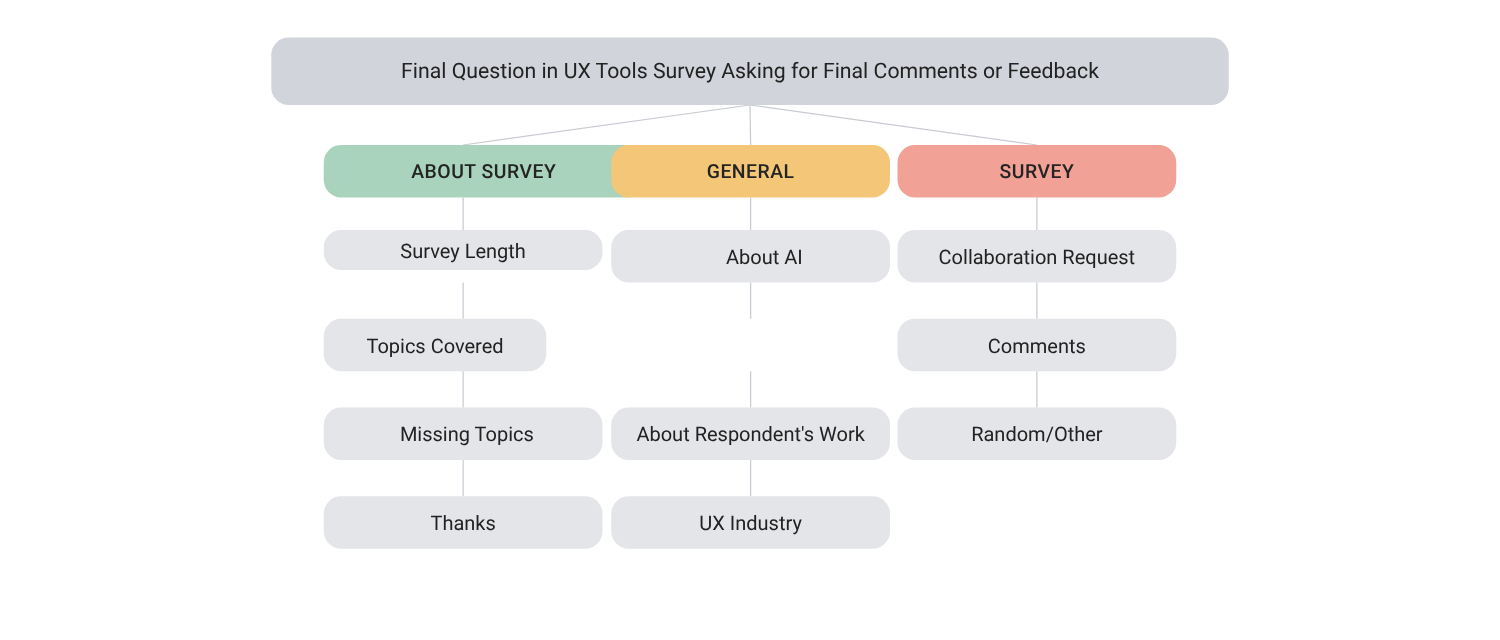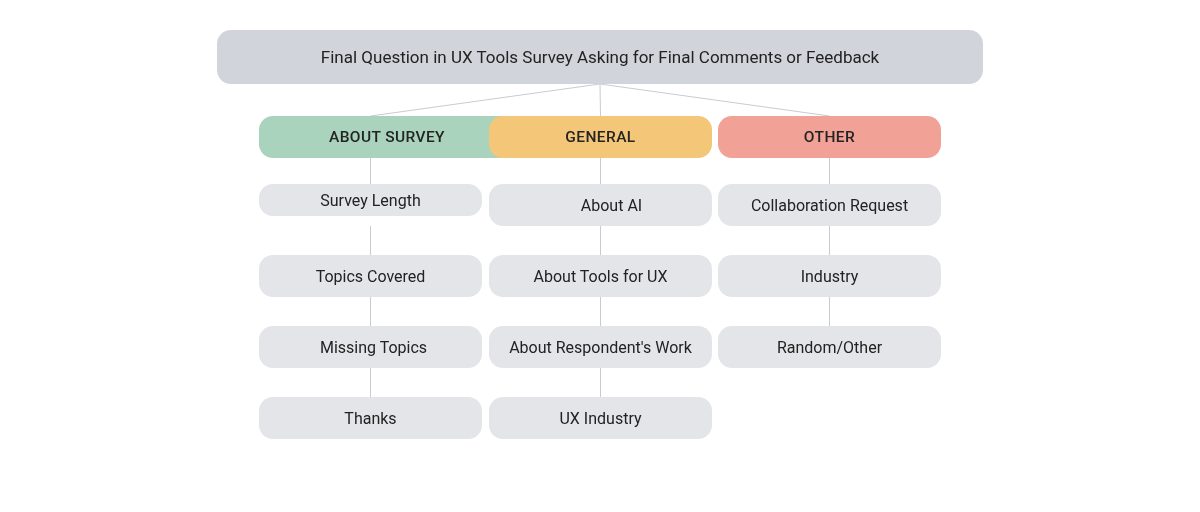--- a/index.html
+++ b/index.html
@@ -70,25 +70,24 @@
       <line x1="600.5" y1="297" x2="600.5" y2="326" stroke="#c9cbd2" stroke-width="1"></line>
       <line x1="600.5" y1="368" x2="600.5" y2="397" stroke="#c9cbd2" stroke-width="1"></line>
       <line x1="600" y1="84" x2="829.5" y2="116" stroke="#c9cbd2" stroke-width="1"></line>
       <line x1="829.5" y1="158" x2="829.5" y2="184" stroke="#c9cbd2" stroke-width="1"></line>
       <line x1="829.5" y1="226" x2="829.5" y2="255" stroke="#c9cbd2" stroke-width="1"></line>
       <line x1="829.5" y1="297" x2="829.5" y2="326" stroke="#c9cbd2" stroke-width="1"></line>
     </svg>
 <div class="node root" style="left: 217px; top: 30px; width: 766px; height: 54px;">Final Question in UX Tools Survey Asking for Final Comments or Feedback</div>
     <div class="node cat cat-green" style="left: 259px; top: 116px; width: 256px; height: 42px;">ABOUT SURVEY</div>
     <div class="node leaf" style="left: 259px; top: 184px; width: 223px; height: 32px;">Survey Length</div>
-    <div class="node leaf" style="left: 259px; top: 255px; width: 223px; height: 42px;">Topics Covered</div>
+    <div class="node leaf" style="left: 259px; top: 255px; width: 178px; height: 42px;">Topics Covered</div>
     <div class="node leaf" style="left: 259px; top: 326px; width: 223px; height: 42px; padding-left: 20px;">Missing Topics</div>
     <div class="node leaf" style="left: 259px; top: 397px; width: 223px; height: 42px;">Thanks</div>
     <div class="node cat cat-yellow" style="left: 489px; top: 116px; width: 223px; height: 42px;">GENERAL</div>
     <div class="node leaf" style="left: 489px; top: 184px; width: 223px; height: 42px; padding-left: 36px;">About AI</div>
-    <div class="node leaf" style="left: 489px; top: 255px; width: 223px; height: 42px;">About Tools for UX</div>
     <div class="node leaf" style="left: 489px; top: 326px; width: 223px; height: 42px;">About Respondent's Work</div>
     <div class="node leaf" style="left: 489px; top: 397px; width: 223px; height: 42px;">UX Industry</div>
-    <div class="node cat cat-red" style="left: 718px; top: 116px; width: 223px; height: 42px;">OTHER</div>
+    <div class="node cat cat-red" style="left: 718px; top: 116px; width: 223px; height: 42px;">SURVEY</div>
     <div class="node leaf" style="left: 718px; top: 184px; width: 223px; height: 42px;">Collaboration Request</div>
-    <div class="node leaf" style="left: 718px; top: 255px; width: 223px; height: 42px;">Industry</div>
+    <div class="node leaf" style="left: 718px; top: 255px; width: 223px; height: 42px;">Comments</div>
     <div class="node leaf" style="left: 718px; top: 326px; width: 223px; height: 42px;">Random/Other</div>
   </div>
 
 </body></html>

